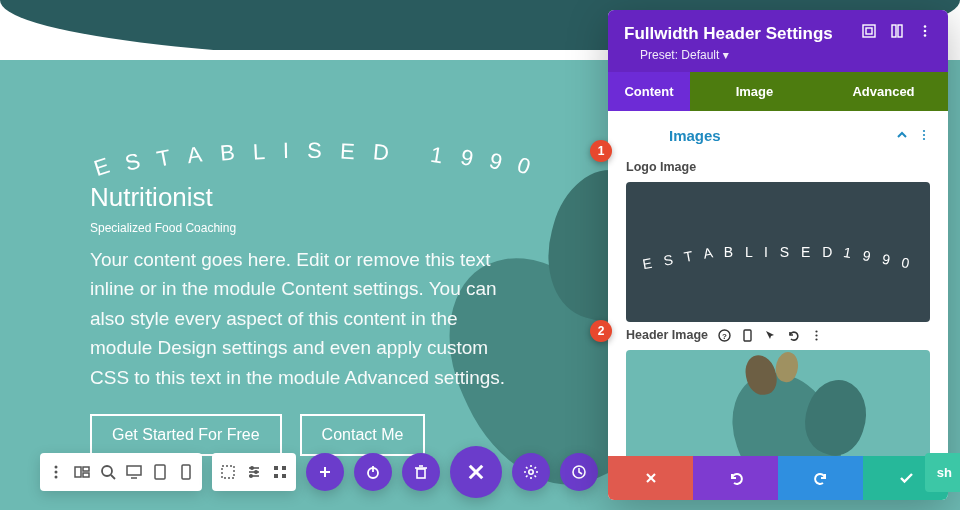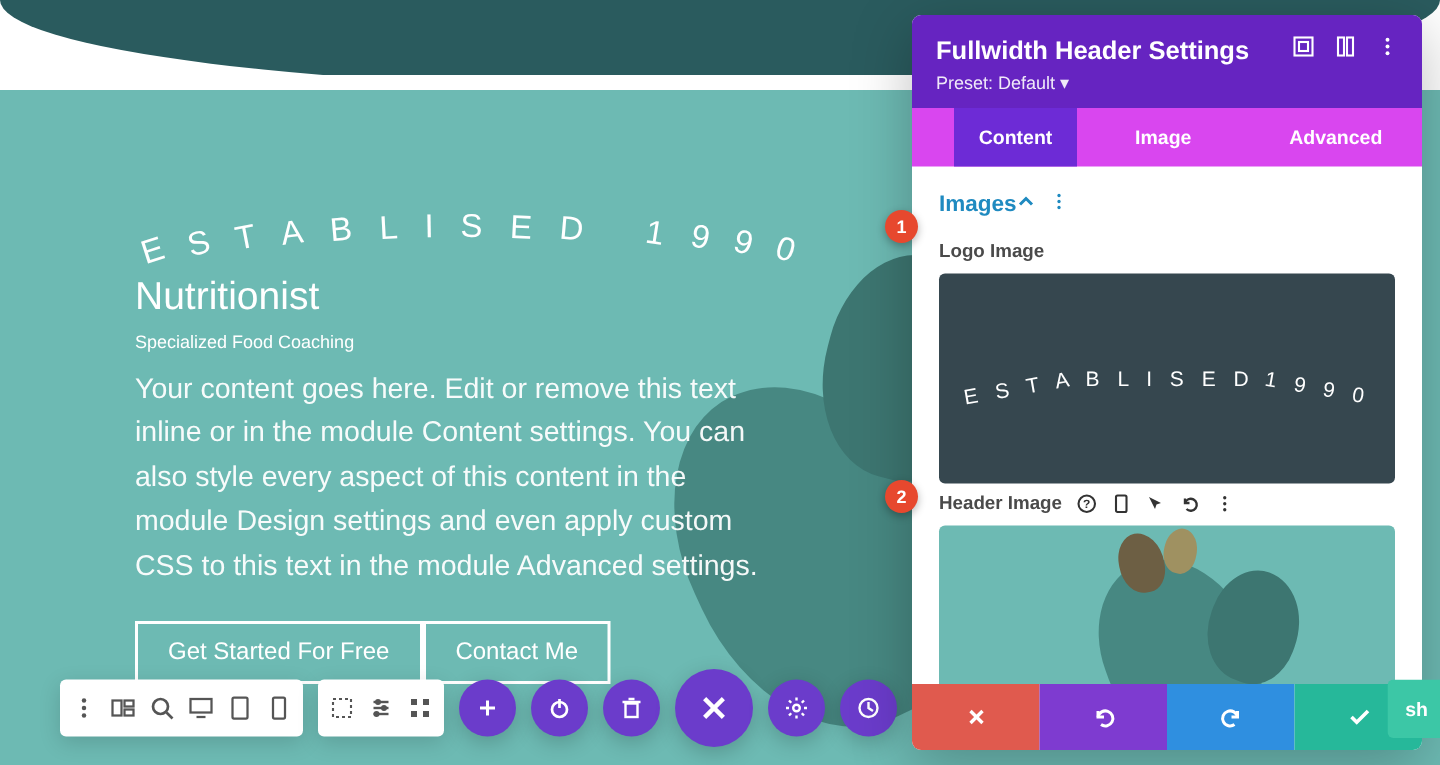--- a/index.html
+++ b/index.html
@@ -10,21 +10,21 @@
   .top-curve { position: absolute; top: 0; left: 0; right: 0; height: 60px; background: #2a5b5e;
     border-bottom-left-radius: 480px 60px; border-bottom-right-radius: 480px 60px; }
   .hero { position: absolute; top: 50px; left: 0; right: 0; bottom: 0; background: #6dbab3;
     border-top: 10px solid #fff; }
   .hero-inner { position: absolute; top: 80px; left: 90px; right: 380px; color: #fff; }
   .logo-curve { font-size: 22px; letter-spacing: 6px; margin-bottom: 16px; font-weight: 500; }
   .logo-curve span { display:inline-block; }
   .hero-title { font-size: 26px; font-weight: 400; margin-bottom: 8px; }
   .hero-sub { font-size: 12px; margin-bottom: 10px; }
   .hero-body { font-size: 19px; line-height: 1.55; max-width: 420px; margin-bottom: 22px; opacity: .95; }
-  .hero-buttons { display: flex; }
+  .hero-buttons { display: flex; gap: 18px; }
   .hero-buttons button { background: transparent; border: 2px solid #fff; color: #fff; padding: 10px 20px;
     font-size: 16px; cursor: pointer; }
 
   
   .leaf { position: absolute; border-radius: 50% 60% 45% 55%; pointer-events:none; }
   .leaf1 { width:170px; height:240px; background:#478882; right:330px; top:190px; transform:rotate(-25deg); }
   .leaf2 { width:110px; height:150px; background:#3d7671; right:300px; top:110px; transform:rotate(15deg); }
 
   
   .bottom-bar { position:absolute; left:40px; bottom:12px; right:320px; display:flex; align-items:center; gap:10px; }
@@ -35,32 +35,32 @@
     color:#fff; box-shadow:0 4px 14px rgba(0,0,0,.2); cursor:pointer; }
   .circle.big { width:52px; height:52px; }
   .purple { background:#6b3ccb; }
   .ico svg { width:100%; height:100%; }
 
   
   .panel { position:absolute; right:12px; top:10px; bottom:10px; width:340px; background:#fff;
     box-shadow:0 10px 40px rgba(0,0,0,.25); border-radius:6px; display:flex; flex-direction:column; overflow:hidden; }
   .panel-head { background:#6624c1; color:#fff; padding:14px 16px 10px; }
   .panel-head h2 { font-size:17px; font-weight:700; margin-bottom:4px; }
-  .preset { font-size:12px; opacity:.9; }
+  .preset { font-size:12px; opacity:.9;margin-left:16px; }
   .head-icons { position:absolute; top:14px; right:16px; display:flex; gap:14px; }
   .head-icons .sm { width:14px; height:14px; cursor:pointer; color:#fff; }
-  .tabs { display:flex; background:#d946ef; color:#fff; font-size:13px; font-weight:600;padding-left:28px; }
+  .tabs { display:flex; background:#4d7c0f; color:#fff; font-size:13px; font-weight:600; }
   .tab { padding:12px 0; text-align:center; cursor:pointer; }
   .tab:nth-child(1){ width:82px; background:#6d2bd6; }
   .tab:nth-child(2){ flex:1; }
   .tab:nth-child(3){ flex:1; }
 
   .panel-body { flex:1; overflow:auto; padding:12px 18px 0; }
-  .section-head { display:flex; align-items:center; color:#1f8ac0;
-    font-size:15px; font-weight:600; padding:4px 0 10px; }
+  .section-head { display:flex; align-items:center; justify-content:space-between; color:#1f8ac0;
+    font-size:15px; font-weight:600; padding:4px 0 10px;margin-left:43px; }
   .section-head .right { display:flex; gap:10px; color:#1f8ac0; }
   .field-label { font-size:12.5px; color:#4a4a4a; font-weight:600; margin:6px 0 8px; display:flex; align-items:center; gap:10px; }
   .field-label .mini { display:flex; gap:10px; color:#333; }
   .field-label .mini span{ width:13px; height:13px; display:flex; align-items:center; justify-content:center; cursor:pointer;}
   .img-box { width:100%; background:#36474f; border-radius:4px; overflow:hidden; position:relative;
     display:flex; align-items:center; justify-content:center; cursor:pointer; }
   .img-box.logo { height:140px; color:#fff; letter-spacing:4px; font-size:14px; }
   .img-box.header { height:120px; background:#6dbab3; }
   .img-box.header .blob{ position:absolute; border-radius:50% 60% 45% 55%; }
   .b1{width:100px;height:130px;background:#478882;left:110px;top:20px;transform:rotate(-20deg);}

